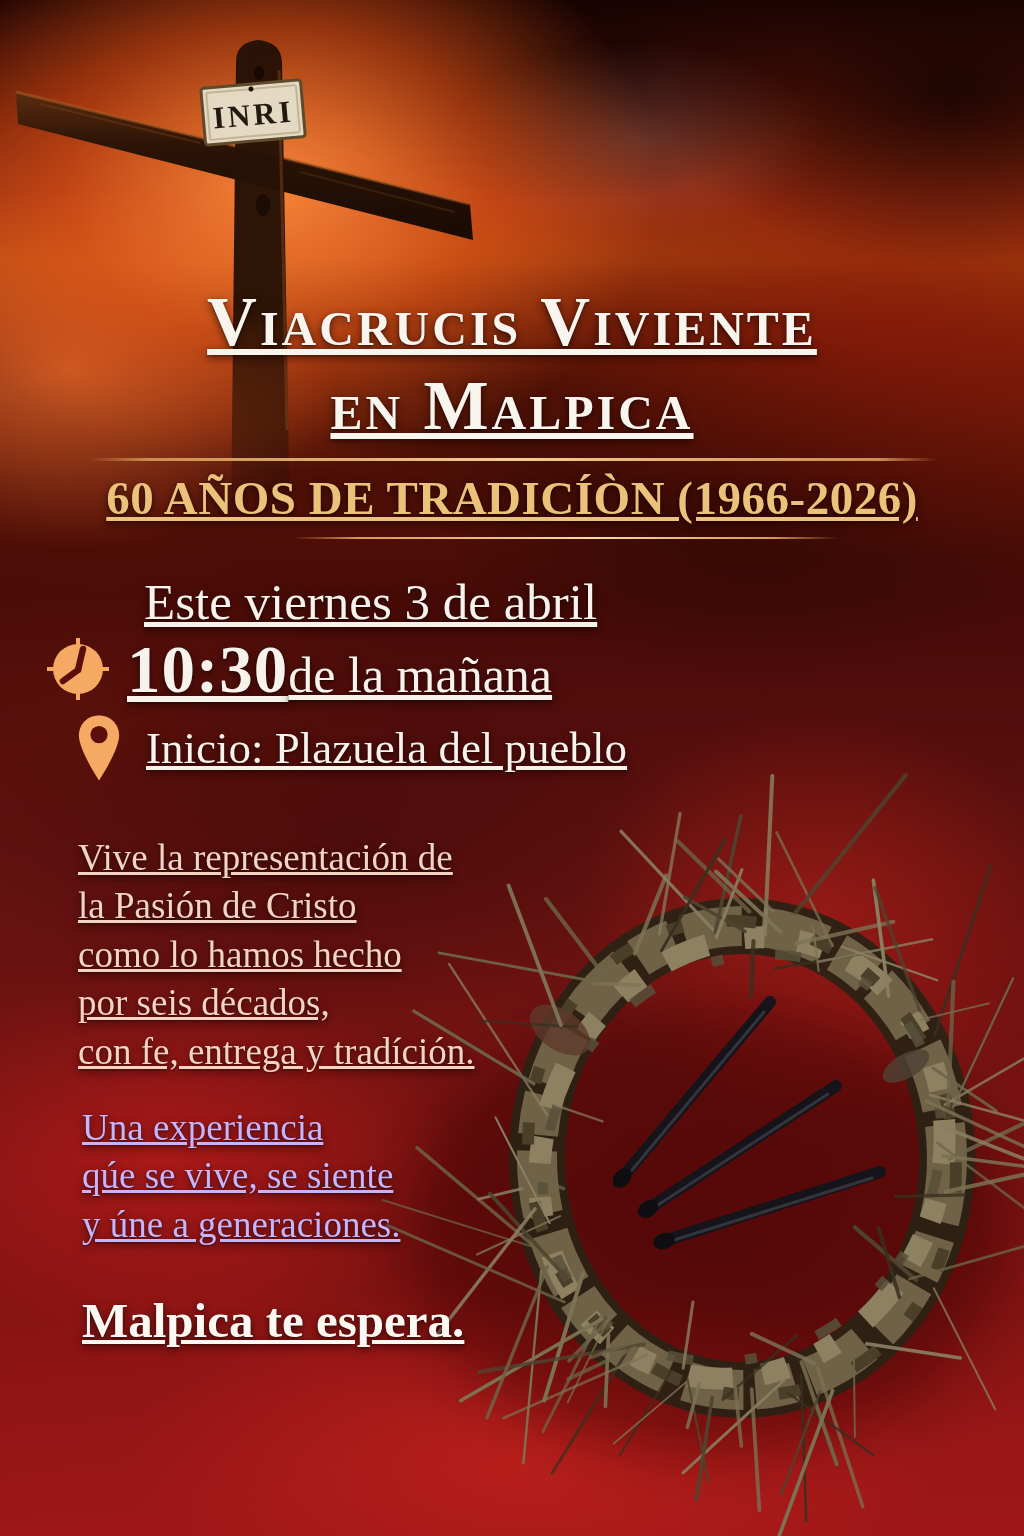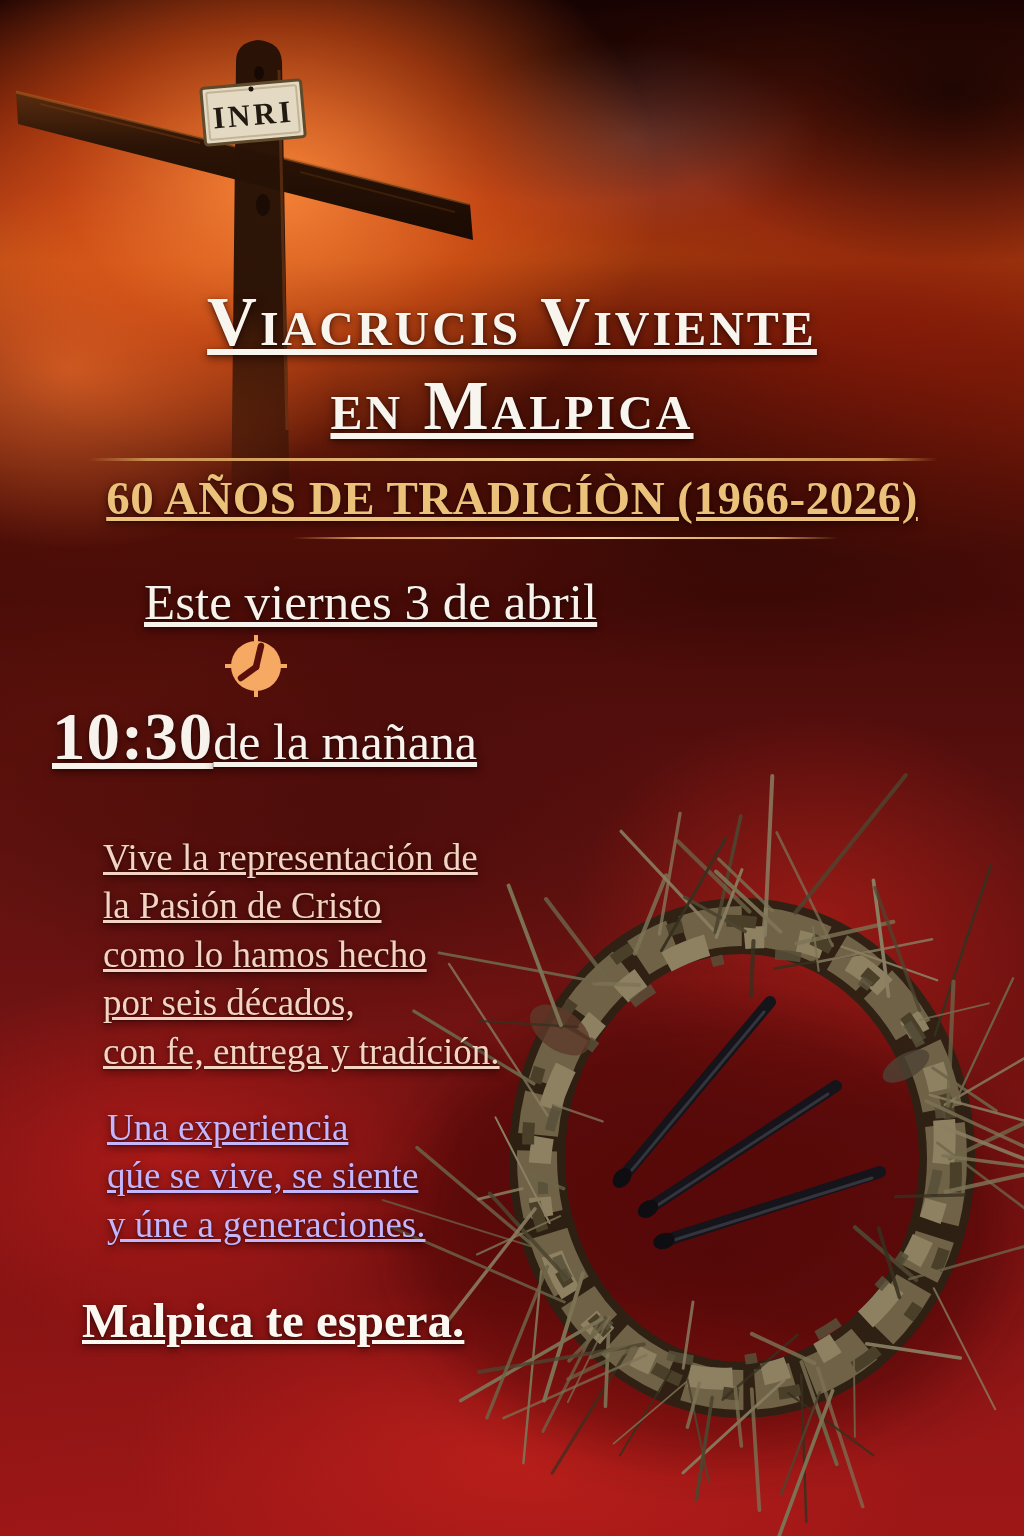--- a/index.html
+++ b/index.html
@@ -54,28 +54,28 @@
     top:537px; left:293px; width:545px; height:2px;
     background:linear-gradient(90deg, rgba(216,154,82,0) 0%, #d79a55 12%, #f8dca3 55%, #d79a55 88%, rgba(216,154,82,0) 100%);
   }
   .subtitle{
     top:471px; left:0; right:0; text-align:center;
     font-weight:700; font-size:47px; line-height:1.15; letter-spacing:.5px;
     color:#ecc27a;
   }
   .date-line{top:574px; left:144px; font-size:51px; line-height:1.1;}
   .row{position:absolute; display:flex; align-items:center;}
-  .time-row{top:634px; left:52px; height:70px;flex-direction:column;}
+  .time-row{top:634px; left:46px; height:70px;}
   .time-row .icon{width:64px; height:64px; margin-right:17px; flex:0 0 auto;}
   .time-big{font-weight:700; font-size:67px; letter-spacing:1px;}
   .time-small{font-size:50px;}
   .loc-row{top:704px; left:76px; height:88px;}
   .loc-row .icon{width:46px; height:72px; margin-right:24px; flex:0 0 auto;}
   .loc-text{font-size:45px;}
-  .para{white-space:pre-line; font-size:37px; line-height:1.31;margin-left:25px;}
+  .para{white-space:pre-line; font-size:37px; line-height:1.31;}
   .para1{top:834px; left:78px; color:#f3d3c1;}
   .para2{top:1104px; left:82px; color:#c4b5fd;}
   .closing{top:1292px; left:82px; font-weight:700; font-size:49px; color:#fbf8f2;}
 </style>
 </head>
 <body>
 
 <div class="poster">
 
   <div class="layer bg-sky"></div>
@@ -261,20 +261,27 @@
         <line x1="32" y1="33" x2="37" y2="12"></line>
         <line x1="32" y1="33" x2="17" y2="44"></line>
       </g>
     </svg>
     <div class="txt" style="position:static; display:flex; align-items:baseline;">
       <span class="time-big">10:30</span>
         <span class="time-small"> de la mañana</span>
     </div>
   </div>
 
+  <div class="row loc-row">
+    <svg class="icon" viewBox="0 0 48 72">
+      <path d="M24,2 C12,2 3,11 3,23 C3,38 24,70 24,70 C24,70 45,38 45,23 C45,11 36,2 24,2 Z" fill="#f5a963"></path>
+      <circle cx="24" cy="22" r="9" fill="#5a0f0b"></circle>
+    </svg>
+    <div class="txt loc-text" style="position:static;">Inicio: Plazuela del pueblo</div>
+  </div>
 
   <div class="txt para para1">Vive la representación de
 la Pasión de Cristo
 como lo hamos hecho
 por seis décados,
 con fe, entrega y tradíción.</div>
   <div class="txt para para2">Una experiencia
 qúe se vive, se siente
 y úne a generaciones.</div>
   <div class="txt closing">Malpica te espera.</div>

